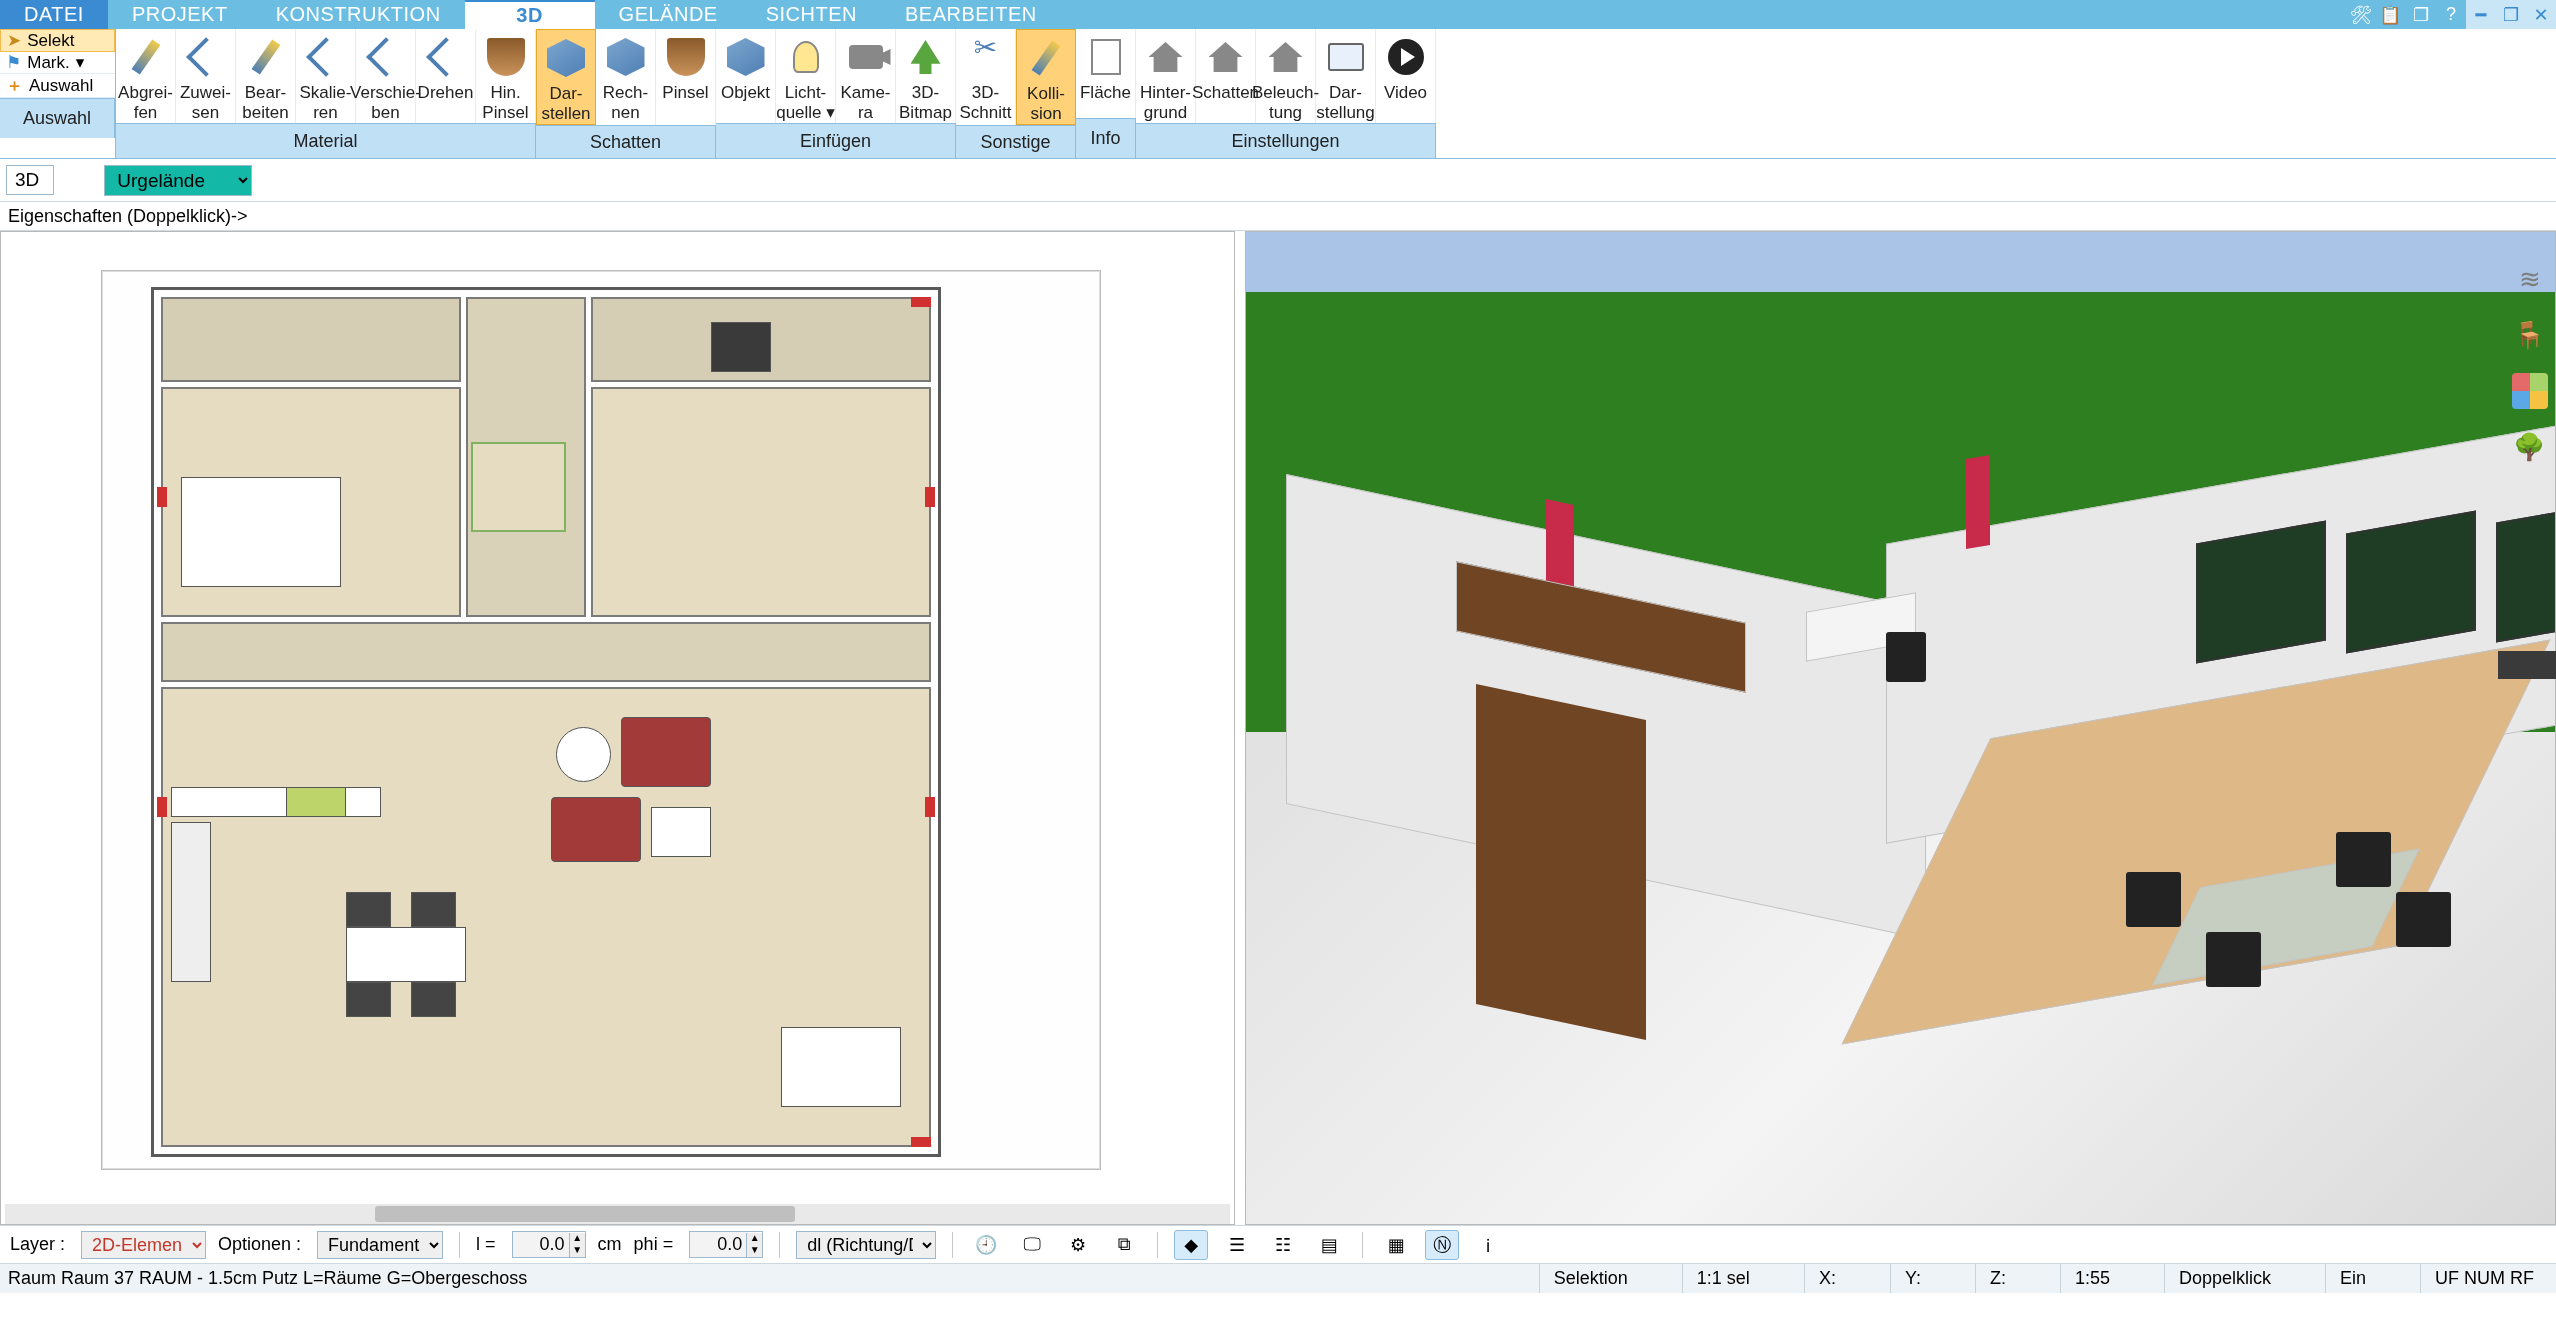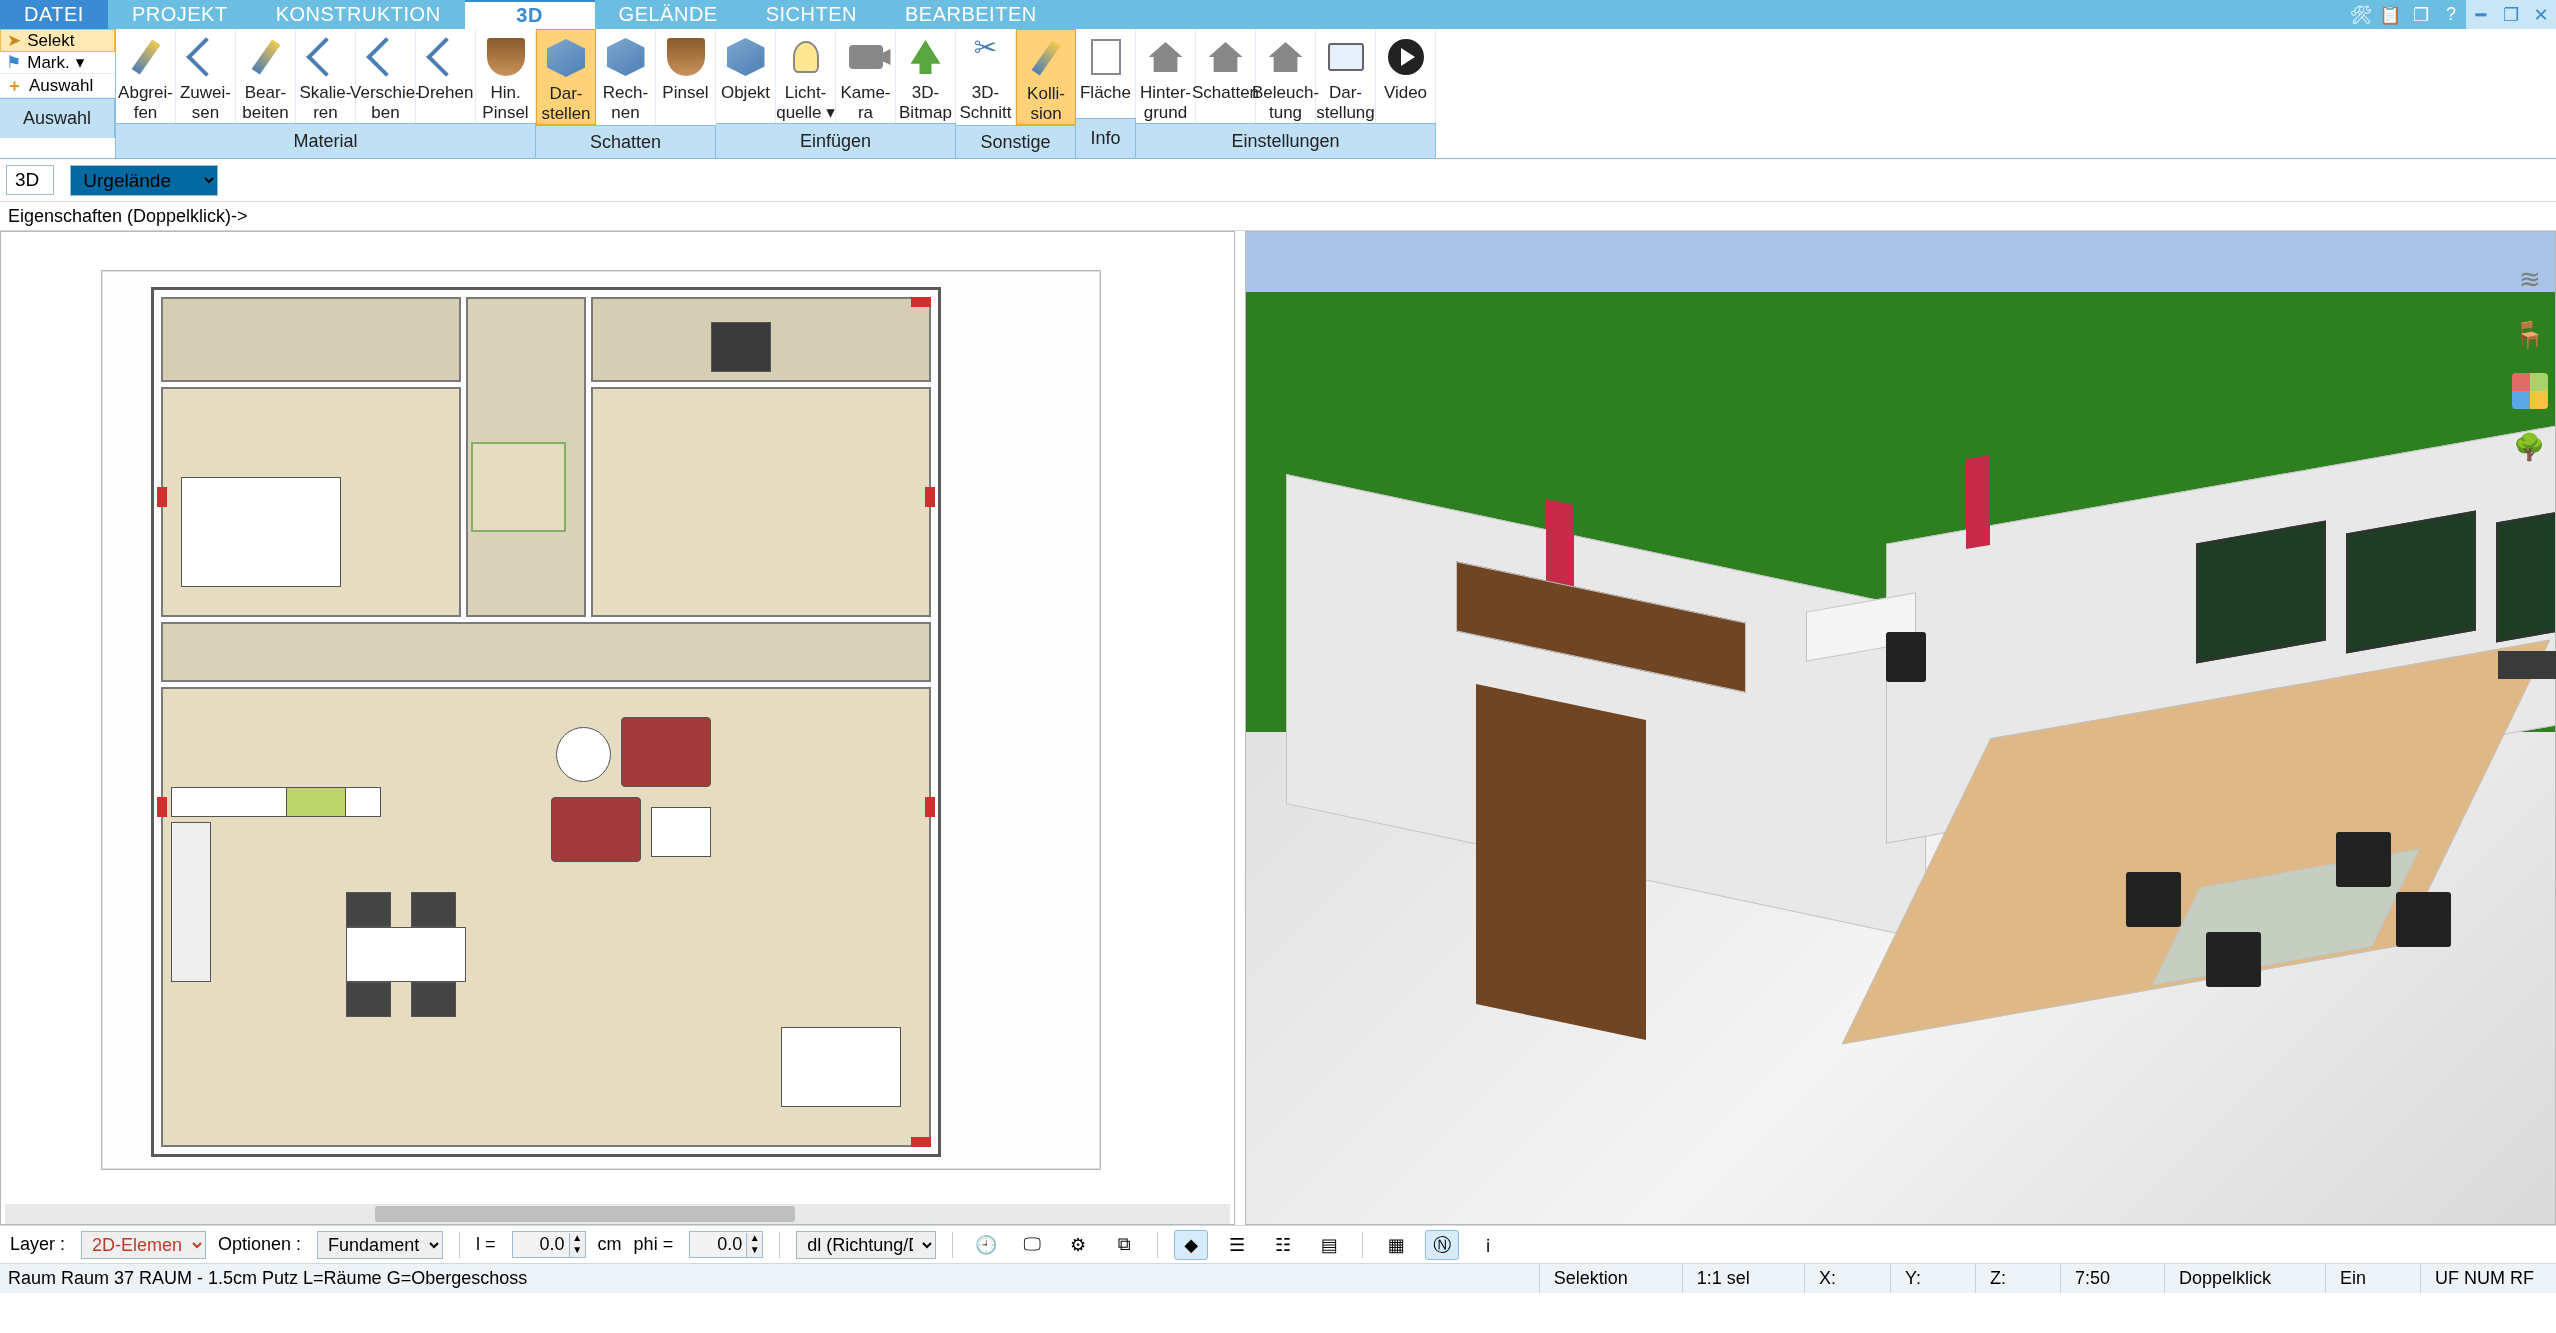--- a/index.html
+++ b/index.html
@@ -30,21 +30,21 @@
 .rb.highlight { background: #ffd27a; border: 1px solid #e6a826; }
 
 .side-col { width: 115px; display: flex; flex-direction: column; font-size: 17px; }
 .side-col .sc-row { flex: 1; display: flex; align-items: center; padding-left: 6px; gap: 6px;
                     border-bottom: 1px solid #e1eef8; cursor: pointer; }
 .side-col .sc-row.sel { background: #ffe9b5; border: 1px solid #f3ba4e; }
 
 
 .subbar { display: flex; height: 42px; align-items: center; gap: 16px; padding-left: 6px; font-size: 19px; }
 .subbar .chip { border: 1px solid #9bb9cf; padding: 3px 14px 3px 8px; background: #fff; }
-.subbar select { border: 1px solid #9bb9cf; background: #0369a1; font-size: 19px; padding: 3px 30px 3px 8px; }
+.subbar select { border: 1px solid #9bb9cf; background: #14b8a6; font-size: 19px; padding: 3px 30px 3px 8px; margin-left: 34px; }
 .propbar { height: 30px; padding-left: 8px; font-size: 18px; display: flex; align-items: center;
            border-top: 1px solid #cfd8df; border-bottom: 1px solid #cfd8df; background: #fff; }
 
 
 .workarea { position: relative; height: 994px; display: flex; }
 .pane { position: relative; border: 1px solid #b8b8b8; background: #fff; }
 .pane.left { flex: 0 0 1235px; display:flex; align-items:center; justify-content:center; }
 .pane.right { flex: 1; margin-left: 10px; overflow: hidden; }
 
 
@@ -501,17 +501,17 @@
 </div>
 
 <div class="statusbar">
   <span>Raum Raum 37 RAUM  -  1.5cm Putz L=Räume G=Obergeschoss</span>
   <span class="grow"></span>
   <span class="cell">Selektion</span>
   <span class="cell">1:1 sel</span>
   <span class="cell">X:</span>
   <span class="cell">Y:</span>
   <span class="cell">Z:</span>
-  <span class="cell">7:50</span>
+  <span class="cell">1:55</span>
   <span class="cell">Doppelklick</span>
   <span class="cell">Ein</span>
   <span class="cell">UF NUM RF</span>
 </div>
 
 </body></html>

